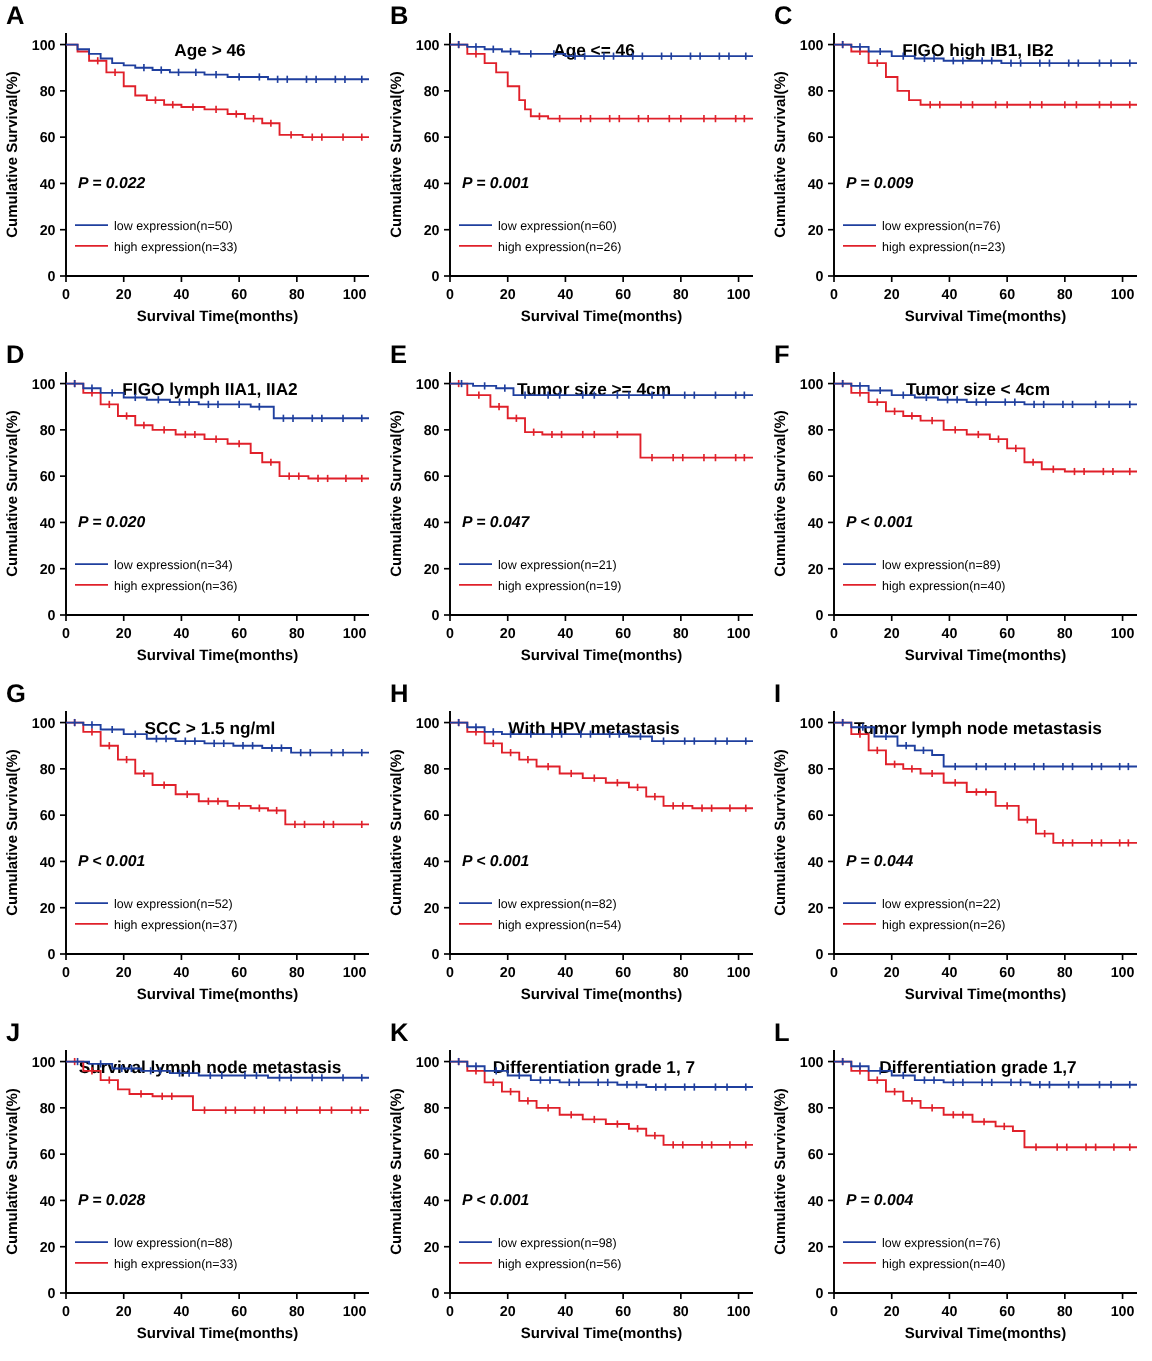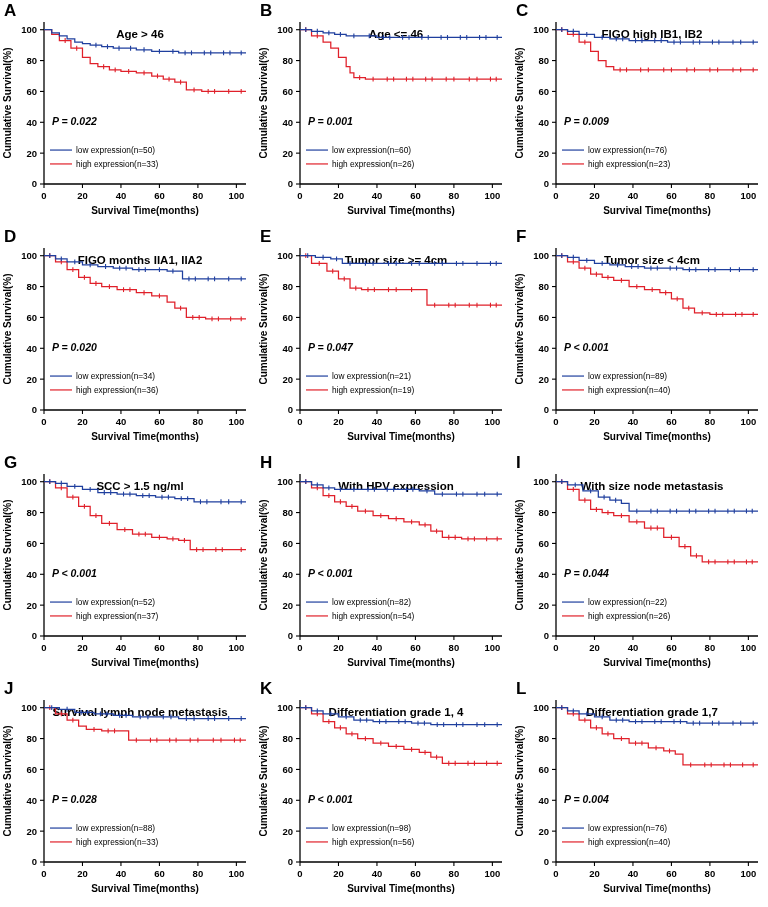--- a/index.html
+++ b/index.html
@@ -278,21 +278,21 @@
           <text class="pval" x="52" y="125.37142857142857">P = 0.009</text>
           <line class="legline-low" x1="50" y1="150.05714285714285" x2="72" y2="150.05714285714285"></line>
           <text class="legtext" x="76" y="153.15714285714284">low expression(n=76)</text>
           <line class="legline-high" x1="50" y1="163.94285714285715" x2="72" y2="163.94285714285715"></line>
           <text class="legtext" x="76" y="167.04285714285714">high expression(n=23)</text>
         </svg>
       </div>
     </div>
     <div class="panel">
       <div class="panel-letter">D</div>
-      <div class="panel-title">FIGO months IIA1, IIA2</div>
+      <div class="panel-title">FIGO lymph IIA1, IIA2</div>
       <div class="plotwrap">
         <svg width="256" height="226" viewBox="0 0 256 226">
           <line class="axis-line" x1="44" y1="184" x2="246" y2="184"></line>
           <line class="axis-line" x1="44" y1="22" x2="44" y2="184"></line>
           <line class="tick" x1="44.00" y1="184" x2="44.00" y2="188"></line>
           <text class="ticklabel" x="44.00" y="199" text-anchor="middle">0</text>
           <line class="tick" x1="82.48" y1="184" x2="82.48" y2="188"></line>
           <text class="ticklabel" x="82.48" y="199" text-anchor="middle">20</text>
           <line class="tick" x1="120.95" y1="184" x2="120.95" y2="188"></line>
           <text class="ticklabel" x="120.95" y="199" text-anchor="middle">40</text>
@@ -589,21 +589,21 @@
           <text class="pval" x="52" y="125.37142857142857">P &lt; 0.001</text>
           <line class="legline-low" x1="50" y1="150.05714285714285" x2="72" y2="150.05714285714285"></line>
           <text class="legtext" x="76" y="153.15714285714284">low expression(n=52)</text>
           <line class="legline-high" x1="50" y1="163.94285714285715" x2="72" y2="163.94285714285715"></line>
           <text class="legtext" x="76" y="167.04285714285714">high expression(n=37)</text>
         </svg>
       </div>
     </div>
     <div class="panel">
       <div class="panel-letter">H</div>
-      <div class="panel-title">With HPV expression</div>
+      <div class="panel-title">With HPV metastasis</div>
       <div class="plotwrap">
         <svg width="256" height="226" viewBox="0 0 256 226">
           <line class="axis-line" x1="44" y1="184" x2="246" y2="184"></line>
           <line class="axis-line" x1="44" y1="22" x2="44" y2="184"></line>
           <line class="tick" x1="44.00" y1="184" x2="44.00" y2="188"></line>
           <text class="ticklabel" x="44.00" y="199" text-anchor="middle">0</text>
           <line class="tick" x1="82.48" y1="184" x2="82.48" y2="188"></line>
           <text class="ticklabel" x="82.48" y="199" text-anchor="middle">20</text>
           <line class="tick" x1="120.95" y1="184" x2="120.95" y2="188"></line>
           <text class="ticklabel" x="120.95" y="199" text-anchor="middle">40</text>
@@ -667,21 +667,21 @@
           <text class="pval" x="52" y="125.37142857142857">P &lt; 0.001</text>
           <line class="legline-low" x1="50" y1="150.05714285714285" x2="72" y2="150.05714285714285"></line>
           <text class="legtext" x="76" y="153.15714285714284">low expression(n=82)</text>
           <line class="legline-high" x1="50" y1="163.94285714285715" x2="72" y2="163.94285714285715"></line>
           <text class="legtext" x="76" y="167.04285714285714">high expression(n=54)</text>
         </svg>
       </div>
     </div>
     <div class="panel">
       <div class="panel-letter">I</div>
-      <div class="panel-title">With size node metastasis</div>
+      <div class="panel-title">Tumor lymph node metastasis</div>
       <div class="plotwrap">
         <svg width="256" height="226" viewBox="0 0 256 226">
           <line class="axis-line" x1="44" y1="184" x2="246" y2="184"></line>
           <line class="axis-line" x1="44" y1="22" x2="44" y2="184"></line>
           <line class="tick" x1="44.00" y1="184" x2="44.00" y2="188"></line>
           <text class="ticklabel" x="44.00" y="199" text-anchor="middle">0</text>
           <line class="tick" x1="82.48" y1="184" x2="82.48" y2="188"></line>
           <text class="ticklabel" x="82.48" y="199" text-anchor="middle">20</text>
           <line class="tick" x1="120.95" y1="184" x2="120.95" y2="188"></line>
           <text class="ticklabel" x="120.95" y="199" text-anchor="middle">40</text>
@@ -824,21 +824,21 @@
           <text class="pval" x="52" y="125.37142857142857">P = 0.028</text>
           <line class="legline-low" x1="50" y1="150.05714285714285" x2="72" y2="150.05714285714285"></line>
           <text class="legtext" x="76" y="153.15714285714284">low expression(n=88)</text>
           <line class="legline-high" x1="50" y1="163.94285714285715" x2="72" y2="163.94285714285715"></line>
           <text class="legtext" x="76" y="167.04285714285714">high expression(n=33)</text>
         </svg>
       </div>
     </div>
     <div class="panel">
       <div class="panel-letter">K</div>
-      <div class="panel-title">Differentiation grade 1, 4</div>
+      <div class="panel-title">Differentiation grade 1, 7</div>
       <div class="plotwrap">
         <svg width="256" height="226" viewBox="0 0 256 226">
           <line class="axis-line" x1="44" y1="184" x2="246" y2="184"></line>
           <line class="axis-line" x1="44" y1="22" x2="44" y2="184"></line>
           <line class="tick" x1="44.00" y1="184" x2="44.00" y2="188"></line>
           <text class="ticklabel" x="44.00" y="199" text-anchor="middle">0</text>
           <line class="tick" x1="82.48" y1="184" x2="82.48" y2="188"></line>
           <text class="ticklabel" x="82.48" y="199" text-anchor="middle">20</text>
           <line class="tick" x1="120.95" y1="184" x2="120.95" y2="188"></line>
           <text class="ticklabel" x="120.95" y="199" text-anchor="middle">40</text>

